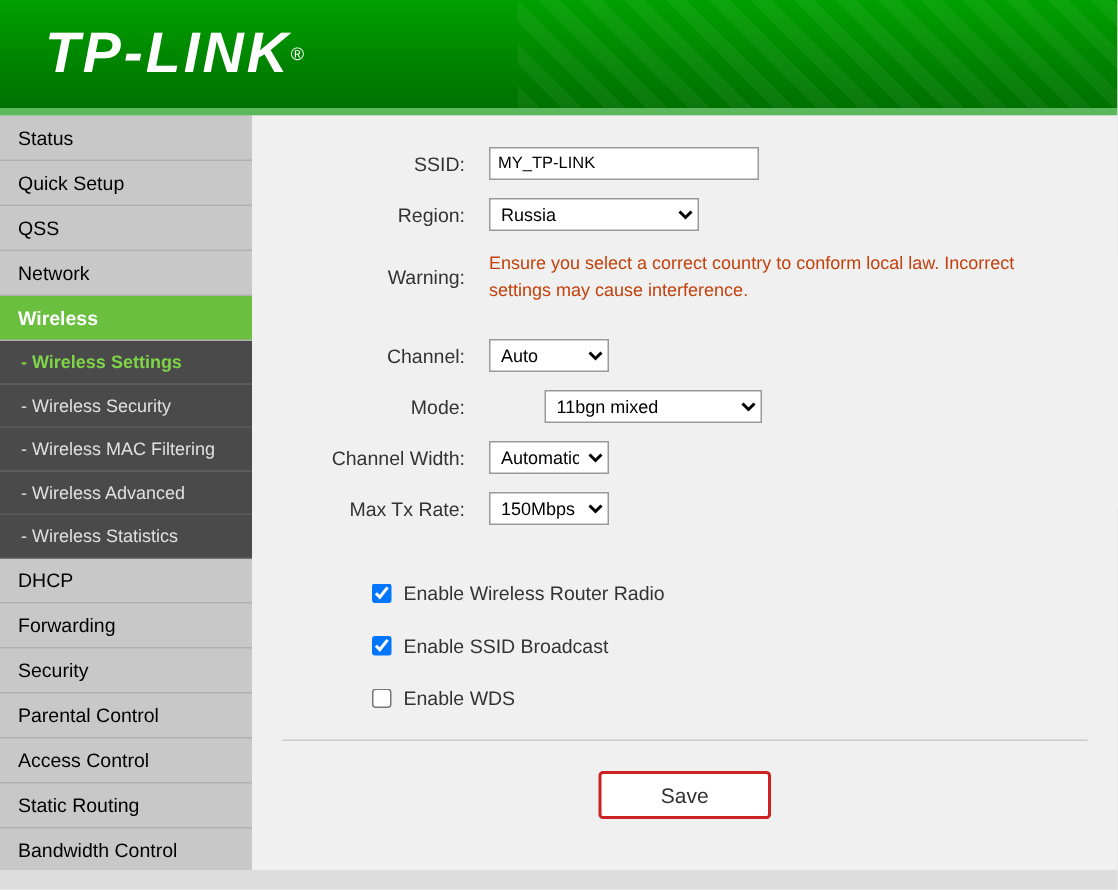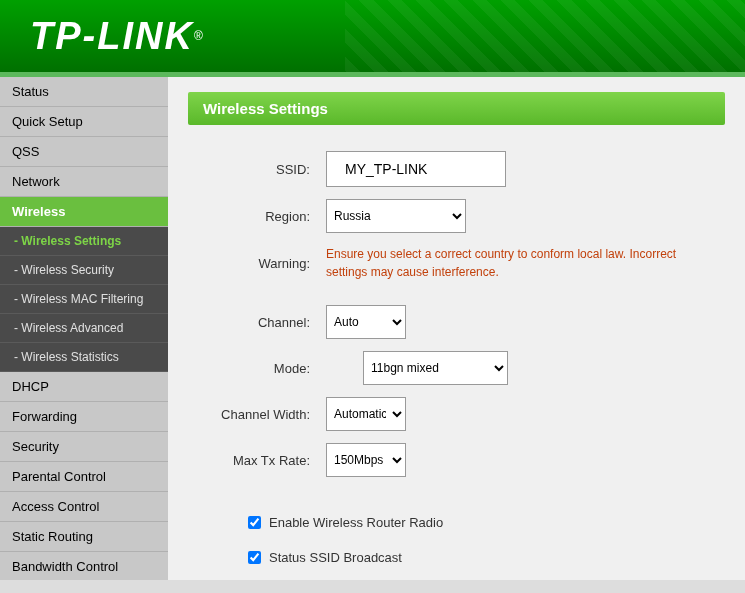--- a/index.html
+++ b/index.html
@@ -124,28 +124,28 @@
     }
     .warning-text {
       color: #c2410c;
       font-size: 12px;
       line-height: 1.5;
     }
 
     
     input[type="text"] {
       width: 180px;
-      height: 36px;
+      height: 22px;
       border: 1px solid #999;
-      padding: 2px 18px;
-      font-size: 14px;
+      padding: 2px 5px;
+      font-size: 11px;
       background: white;
     }
     select {
-      height: 34px;
+      height: 22px;
       border: 1px solid #999;
       padding: 1px 3px;
       font-size: 12px;
       background: white;
     }
     .select-small { width: 80px; }
     .select-medium { width: 145px; margin-left: 37px; }
     .select-region { width: 140px; }
 
     
@@ -211,21 +211,20 @@
       <div class="sidebar-item">Forwarding</div>
       <div class="sidebar-item">Security</div>
       <div class="sidebar-item">Parental Control</div>
       <div class="sidebar-item">Access Control</div>
       <div class="sidebar-item">Static Routing</div>
       <div class="sidebar-item">Bandwidth Control</div>
     </nav>
 
   <div id="content">
 
-    <div class="section-title">Wireless Settings</div>
 
     <table class="form-table">
       <tbody>
           <tr>
         <td class="label-cell">SSID:</td>
         <td class="value-cell">
           <input type="text" value="MY_TP-LINK" style="">
         </td>
       </tr>
       <tr>
@@ -293,21 +292,21 @@
       </table>
 
     <div style="height:12px"></div>
 
     <div class="checkbox-row">
       <input type="checkbox" id="chk-radio" checked="" style="">
       <label for="chk-radio">Enable Wireless Router Radio</label>
     </div>
     <div class="checkbox-row">
       <input type="checkbox" id="chk-ssid" checked="" style="">
-      <label for="chk-ssid">Status SSID Broadcast</label>
+      <label for="chk-ssid">Enable SSID Broadcast</label>
     </div>
     <div class="checkbox-row">
       <input type="checkbox" id="chk-wds" style="">
       <label for="chk-wds">Enable WDS</label>
     </div>
 
     <hr class="divider">
 
     <div class="save-btn-container">
       <button class="save-btn">Save</button>

